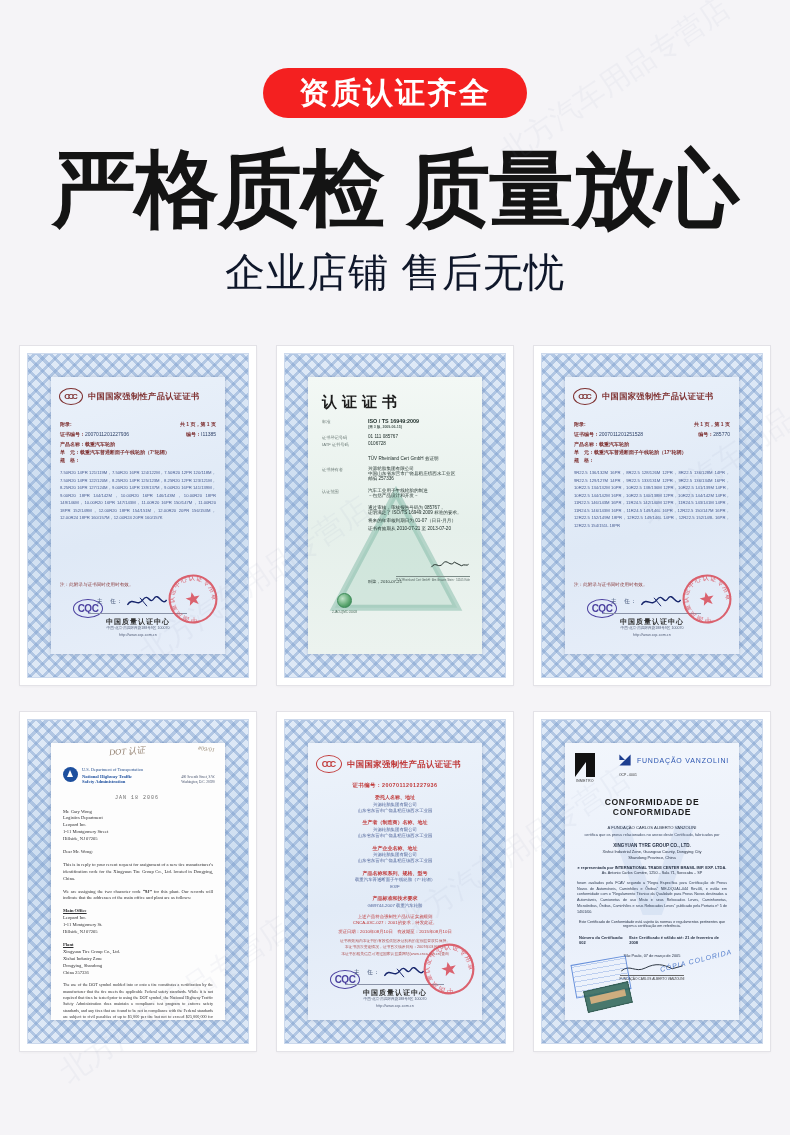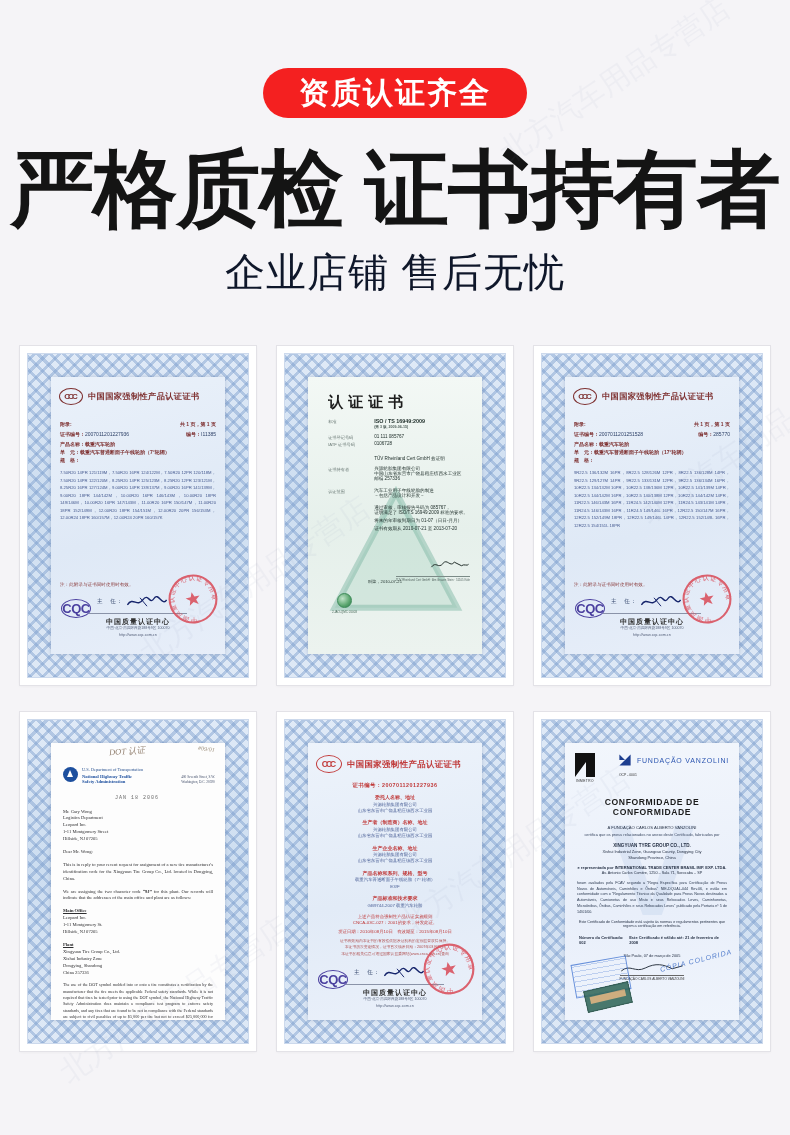--- a/index.html
+++ b/index.html
@@ -69,35 +69,35 @@
   .meta .lab { color:#7e3030; font-weight:bold; }
   .mrow { display:flex; justify-content:space-between; margin-top:4px; }
   .specs {
     margin:6px 9px 0; font-size:4.2px; line-height:1.8; color:#44598f;
     text-align:justify;
   }
   .note { margin:8px 9px 0; font-size:4.6px; color:#8a3a3a; }
   .grow { flex:1; }
   .cqc-footer { position:relative; margin:0 8px 9px; height:58px; }
   .cqc-logo {
-    position:absolute; left:2px; top:12px; width:30px; height:19px;
+    position:absolute; left:14px; top:12px; width:30px; height:19px;
     border:1.6px solid #4a3f9f; border-radius:50%;
-    color:#4a3f9f; font-size:13px; font-weight:bold; letter-spacing:-.5px;
+    color:#4a3f9f; font-size:10px; font-weight:bold; letter-spacing:-.5px;
     display:flex; align-items:center; justify-content:center;
   }
   .dir-row { position:absolute; left:38px; top:8px; display:flex; align-items:center; gap:3px; }
   .dir-lab { font-size:5.6px; color:#2c3f66; letter-spacing:1px; }
   .center-name { position:absolute; left:30px; right:30px; top:26px; text-align:center; font-size:7px; font-weight:bold; color:#333; letter-spacing:1px; border-top:.5px solid #8a93a8; padding-top:3px;}
   .center-addr { position:absolute; left:30px; right:30px; top:39px; text-align:center; font-size:3.6px; color:#55607a; }
   .center-url  { position:absolute; left:30px; right:30px; top:46px; text-align:center; font-size:3.8px; color:#55607a; }
   .stamp { position:absolute; opacity:.85; }
   .stamp svg { display:block; }
 
   
-  .paper.tuv { background:linear-gradient(180deg,#f3f8f5 0%, #e6f0eb 55%, #ecf3ef 100%);align-items:center; }
+  .paper.tuv { background:linear-gradient(180deg,#f3f8f5 0%, #e6f0eb 55%, #ecf3ef 100%); }
   .tuv-title { margin:16px 0 6px 14px; font-size:15px; font-weight:bold; color:#1c1c1c; letter-spacing:5px; }
   .tuv-row { display:flex; margin:5px 0 0 14px; padding-right:8px; }
   .tuv-lab { flex:0 0 46px; font-size:4.2px; color:#6b7a76; padding-top:1px; }
   .tuv-val { flex:1; font-size:4.6px; color:#21302c; }
   .tuv-val.b { font-weight:bold; font-size:5.4px; }
   .tuv-sub { font-size:3.6px; color:#4f5f5a; margin-top:1px; }
   .tuv-tri { position:absolute; left:18px; bottom:34px; z-index:0; }
   .tuv-z { position:relative; z-index:1; }
   .tuv-sig { position:absolute; right:12px; bottom:72px; text-align:right; }
   .tuv-sig-cap { font-size:2.8px; color:#5a6a66; border-top:.5px solid #7b8b87; margin-top:1px; padding-top:1px; }
@@ -187,21 +187,21 @@
     </defs>
 </svg>
 
 <div class="wm" style="left:480px; top:60px;">北方汽车用品专营店</div>
 <div class="wm" style="left:620px; top:420px;">北方汽车用品专营店</div>
 <div class="wm" style="left:120px; top:560px;">北方汽车用品专营店</div>
 <div class="wm" style="left:380px; top:830px;">北方汽车用品专营店</div>
 <div class="wm" style="left:40px;  top:980px;">北方汽车用品专营店</div>
 
 <div class="badge">资质认证齐全</div>
-<h1 class="title">严格质检 证书持有者</h1>
+<h1 class="title">严格质检 质量放心</h1>
 <div class="subtitle">企业店铺 售后无忧</div>
 
 <div class="grid">
 
   <div class="cert-card">
     <div class="lace">
       <div class="paper">
         <div class="ccc-head">
           <span class="ccc-logo">CCC</span>
           <span class="ccc-title">中国国家强制性产品认证证书</span>

